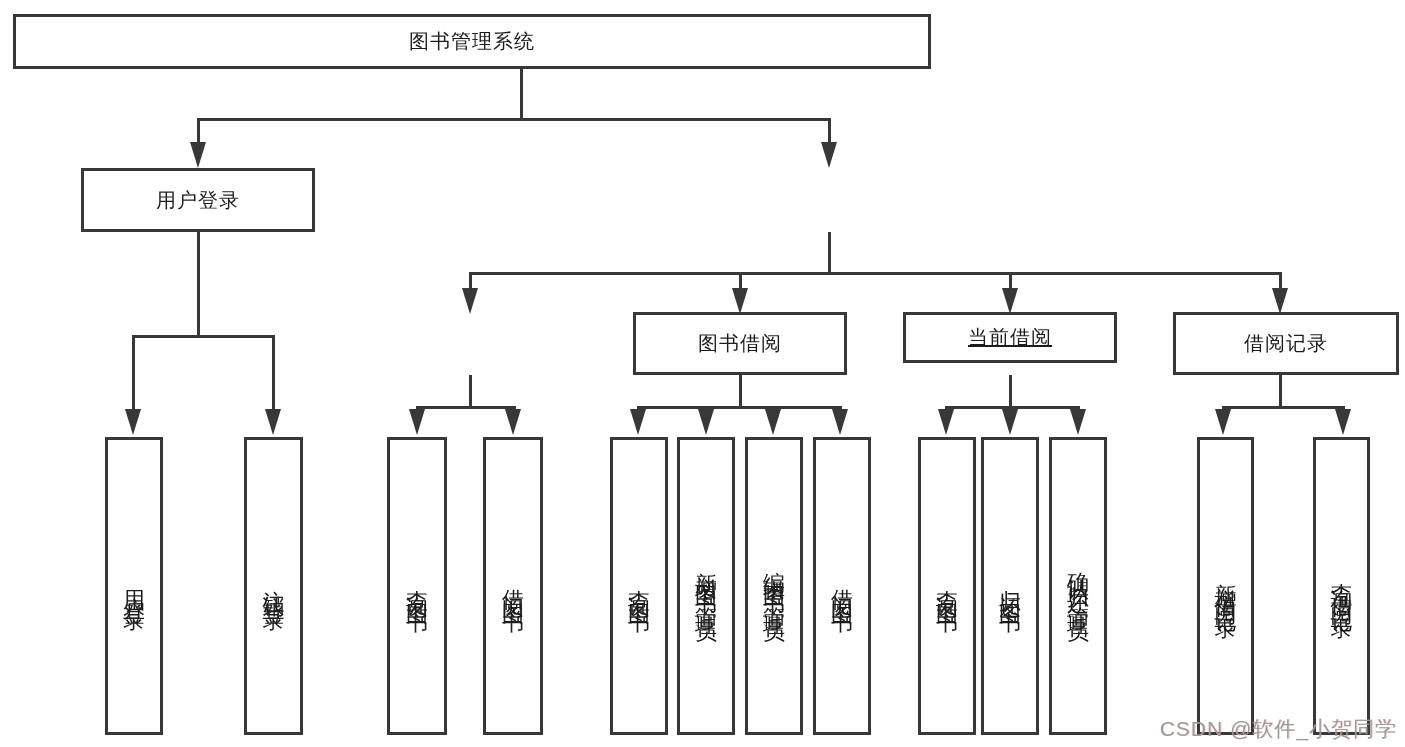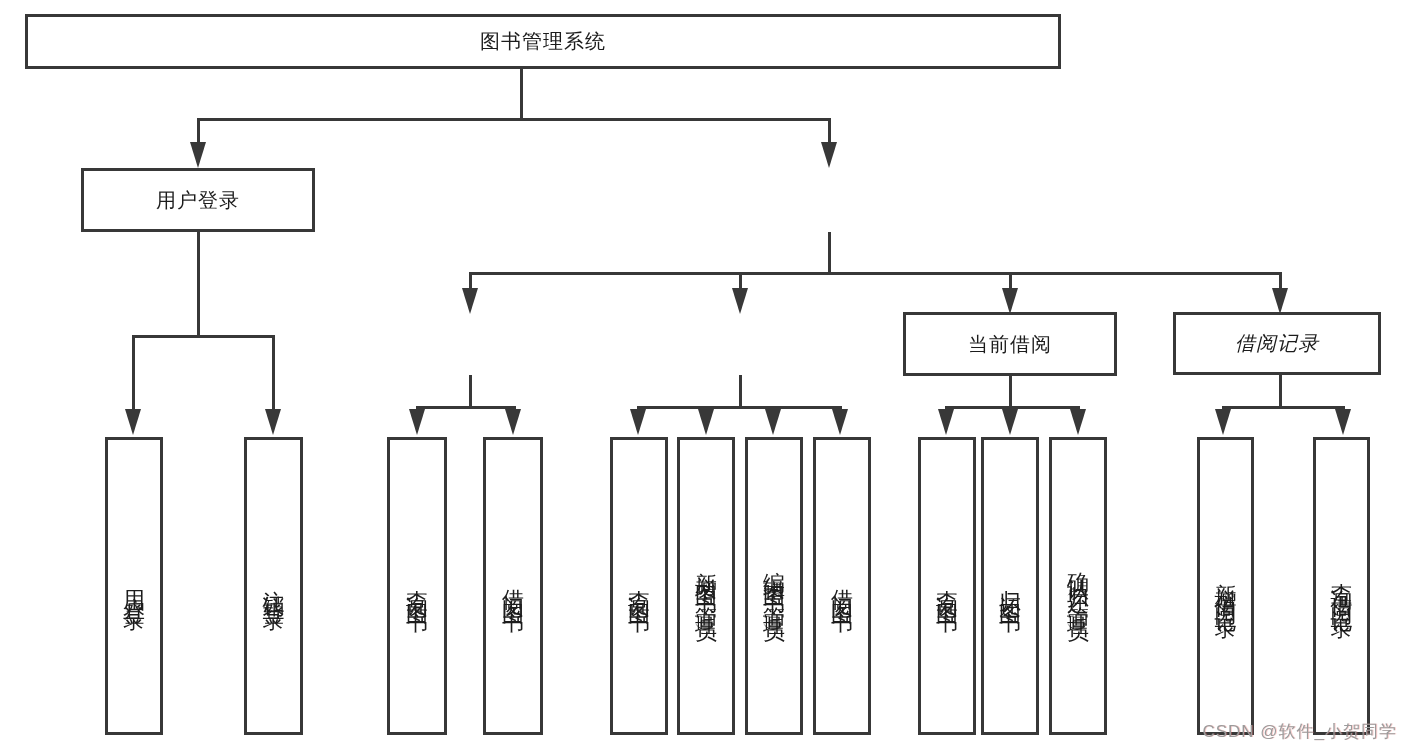--- a/index.html
+++ b/index.html
@@ -38,33 +38,33 @@
     position: absolute;
     width: 0; height: 0;
     border-left: 8px solid transparent;
     border-right: 8px solid transparent;
     border-top: 26px solid #383838;
   }
   .watermark {
     position: absolute;
     right: 8px;
     bottom: 4px;
-    font-size: 17px;
+    font-size: 21px;
     color: #9b9b9b;
     text-shadow: 1px 0 0 rgba(250,120,120,0.35);
     letter-spacing: 1px;
     white-space: nowrap;
   }
 </style>
 </head>
 <body>
 
 <div class="canvas">
 
-  <div class="box h" style="left:25px; top:14px; width:1036px; height:55px;">
+  <div class="box h" style="left:13px; top:14px; width:918px; height:55px;">
     <span>图书管理系统</span>
   </div>
 
   <div class="cline" style="left:520px; top:69px; width:3px; height:49px;"></div>
   <div class="cline" style="left:197px; top:118px; width:634px; height:3px;"></div>
   <div class="cline" style="left:197px; top:118px; width:3px; height:30px;"></div>
   <div class="cline" style="left:828px; top:118px; width:3px; height:30px;"></div>
   <div class="ahead" style="left:190px; top:142px;"></div>
   <div class="ahead" style="left:821px; top:142px;"></div>
 
@@ -83,24 +83,27 @@
   <div class="cline" style="left:469px; top:272px; width:813px; height:3px;"></div>
   <div class="cline" style="left:469px; top:272px; width:3px; height:22px;"></div>
   <div class="cline" style="left:739px; top:272px; width:3px; height:22px;"></div>
   <div class="cline" style="left:1009px; top:272px; width:3px; height:22px;"></div>
   <div class="cline" style="left:1279px; top:272px; width:3px; height:22px;"></div>
   <div class="ahead" style="left:462px; top:288px;"></div>
   <div class="ahead" style="left:732px; top:288px;"></div>
   <div class="ahead" style="left:1002px; top:288px;"></div>
   <div class="ahead" style="left:1272px; top:288px;"></div>
 
-  <div class="box h" style="left:903px; top:312px; width:214px; height:64px;">
+  <div class="box h" style="left:633px; top:312px; width:214px; height:63px;">
+    <span>图书借阅</span>
+  </div>
+  <div class="box h" style="left:903px; top:312px; width:214px; height:51px;text-decoration:underline;">
     <span>当前借阅</span>
   </div>
-  <div class="box h" style="left:1173px; top:312px; width:208px; height:63px;font-style:italic;">
+  <div class="box h" style="left:1173px; top:312px; width:226px; height:63px;">
     <span>借阅记录</span>
   </div>
 
   <div class="cline" style="left:469px; top:375px; width:3px; height:31px;"></div>
   <div class="cline" style="left:416px; top:406px; width:100px; height:3px;"></div>
   <div class="ahead" style="left:409px; top:409px;"></div>
   <div class="ahead" style="left:505px; top:409px;"></div>
 
   <div class="cline" style="left:739px; top:375px; width:3px; height:31px;"></div>
   <div class="cline" style="left:637px; top:406px; width:205px; height:3px;"></div>

